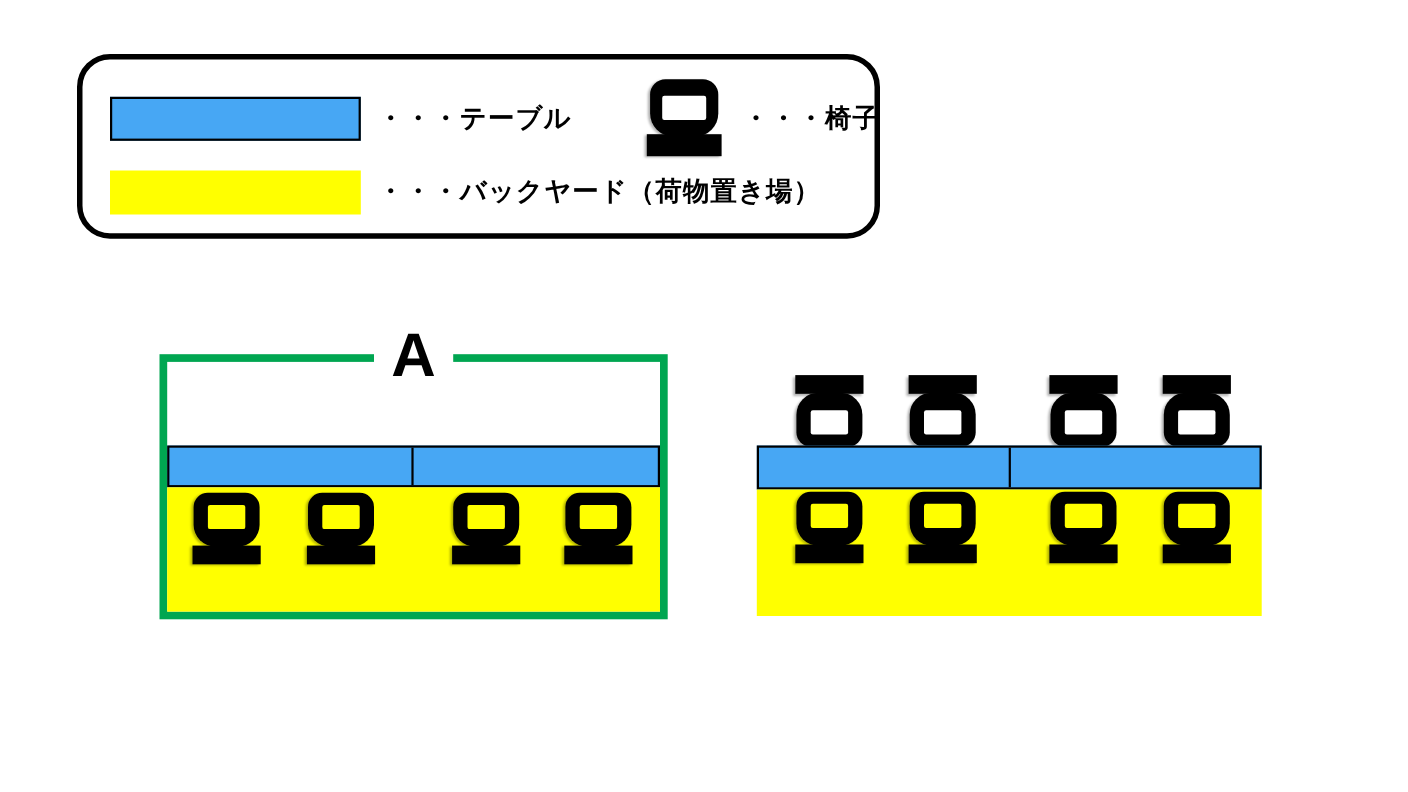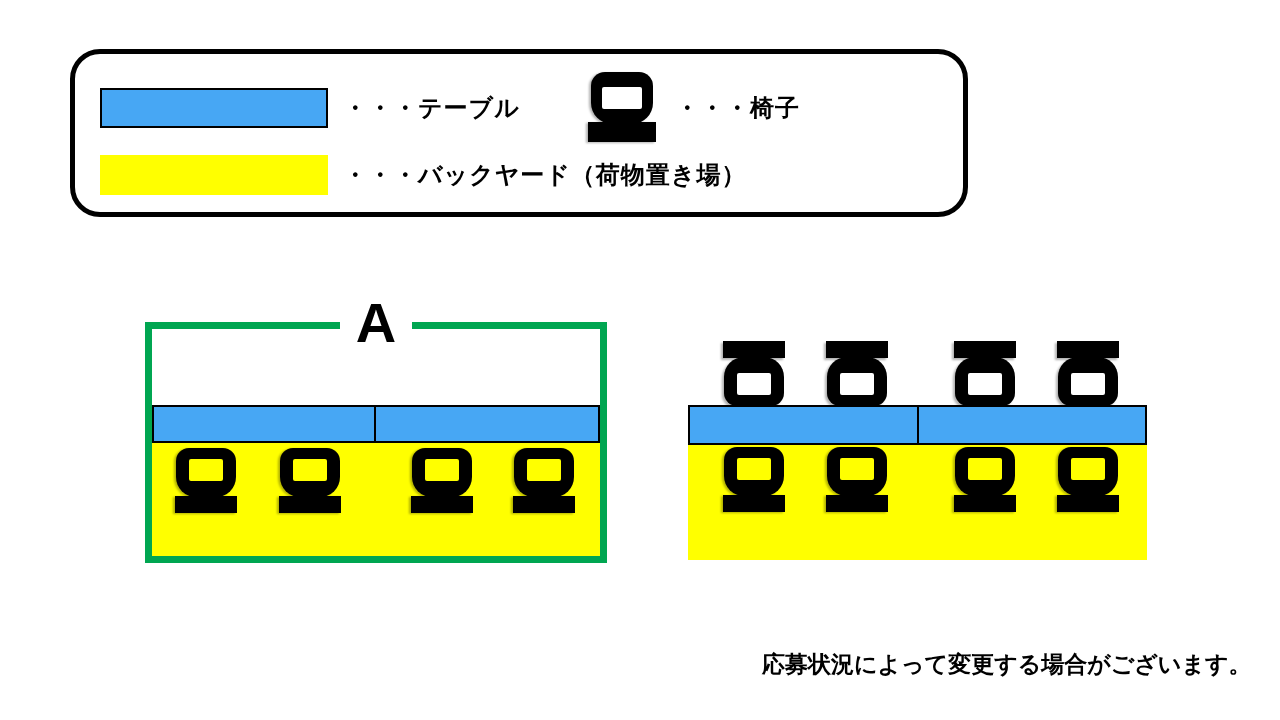--- a/index.html
+++ b/index.html
@@ -9,21 +9,21 @@
     --ink:#000000;
     --line:#000000;
   }
   html,body{margin:0;padding:0;background:#fff;}
   .page{
     position:relative;width:1280px;height:720px;background:#ffffff;overflow:hidden;
     font-family:"Liberation Sans","DejaVu Sans",sans-serif;color:#000;
   }
   
   .legend-box{
-    position:absolute;left:70px;top:49px;width:898px;height:168px;
+    position:absolute;left:70px;top:49px;width:730px;height:168px;
     border:5px solid var(--ink);border-radius:30px;background:#fff;box-sizing:border-box;
   }
   .swatch{position:absolute;width:228px;height:40px;}
   .swatch-blue{left:25px;top:34px;background:var(--blue);border:2px solid var(--line);box-sizing:border-box;}
   .swatch-yellow{left:25px;top:101px;background:var(--yellow);}
   .legend-label{
     position:absolute;font-size:24px;font-weight:bold;letter-spacing:1px;white-space:nowrap;line-height:28px;
   }
   .lbl-table{left:268px;top:40px;}
   .lbl-chair{left:600px;top:40px;text-align:center;}
@@ -162,16 +162,15 @@
         <div class="base"></div>
     </div>
     <div class="chair on-yellow" style="left:368px;top:106px;">
       <div class="body"></div>
         <div class="inner"></div>
         <div class="base"></div>
     </div>
   </div>
 
   <div class="footnote">
-    <div class="line2">応募状況によって変更する場合がございます。</div>
   </div>
 
 </div>
 
 </body></html>

